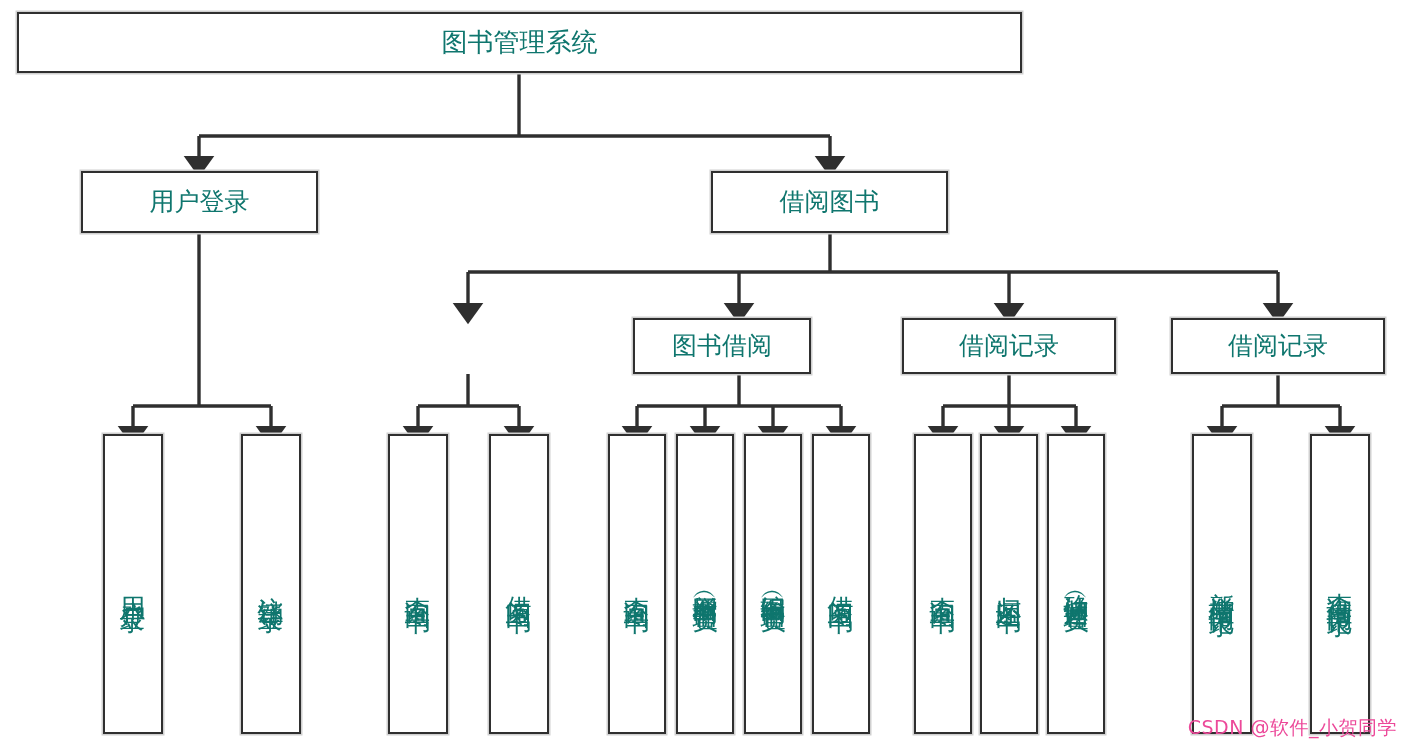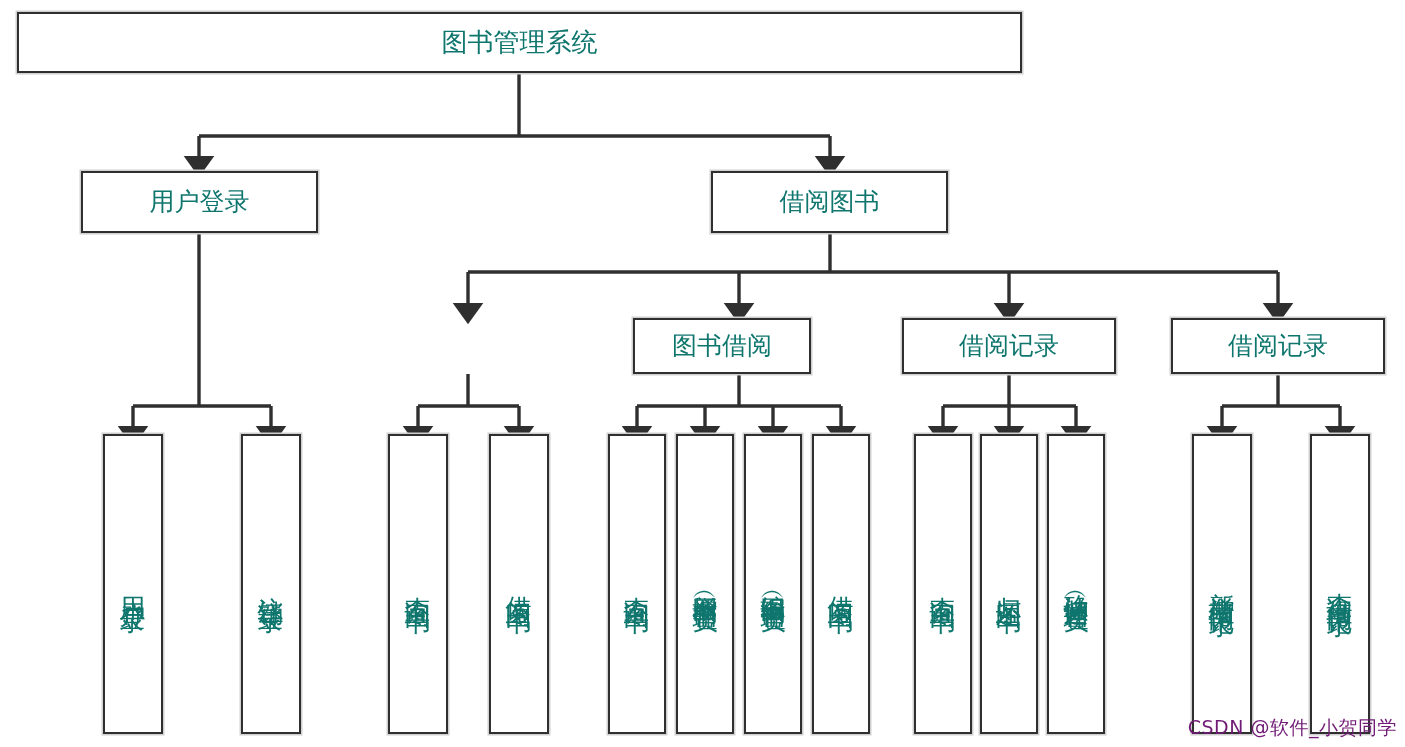--- a/index.html
+++ b/index.html
@@ -49,21 +49,21 @@
     line-height:1;
     white-space:nowrap;
   }
   .node.vert.tall .label{font-size:25px;letter-spacing:2px;}
 
   .watermark{
     position:absolute;
     right:8px;
     bottom:6px;
     font-size:19px;
-    color:#701a75;
+    color:#ec4899;
     letter-spacing:0.5px;
     white-space:nowrap;
     font-family:"DejaVu Sans","Liberation Sans",sans-serif;
   }
 </style>
 </head>
 <body>
 
 <div id="canvas">
 

